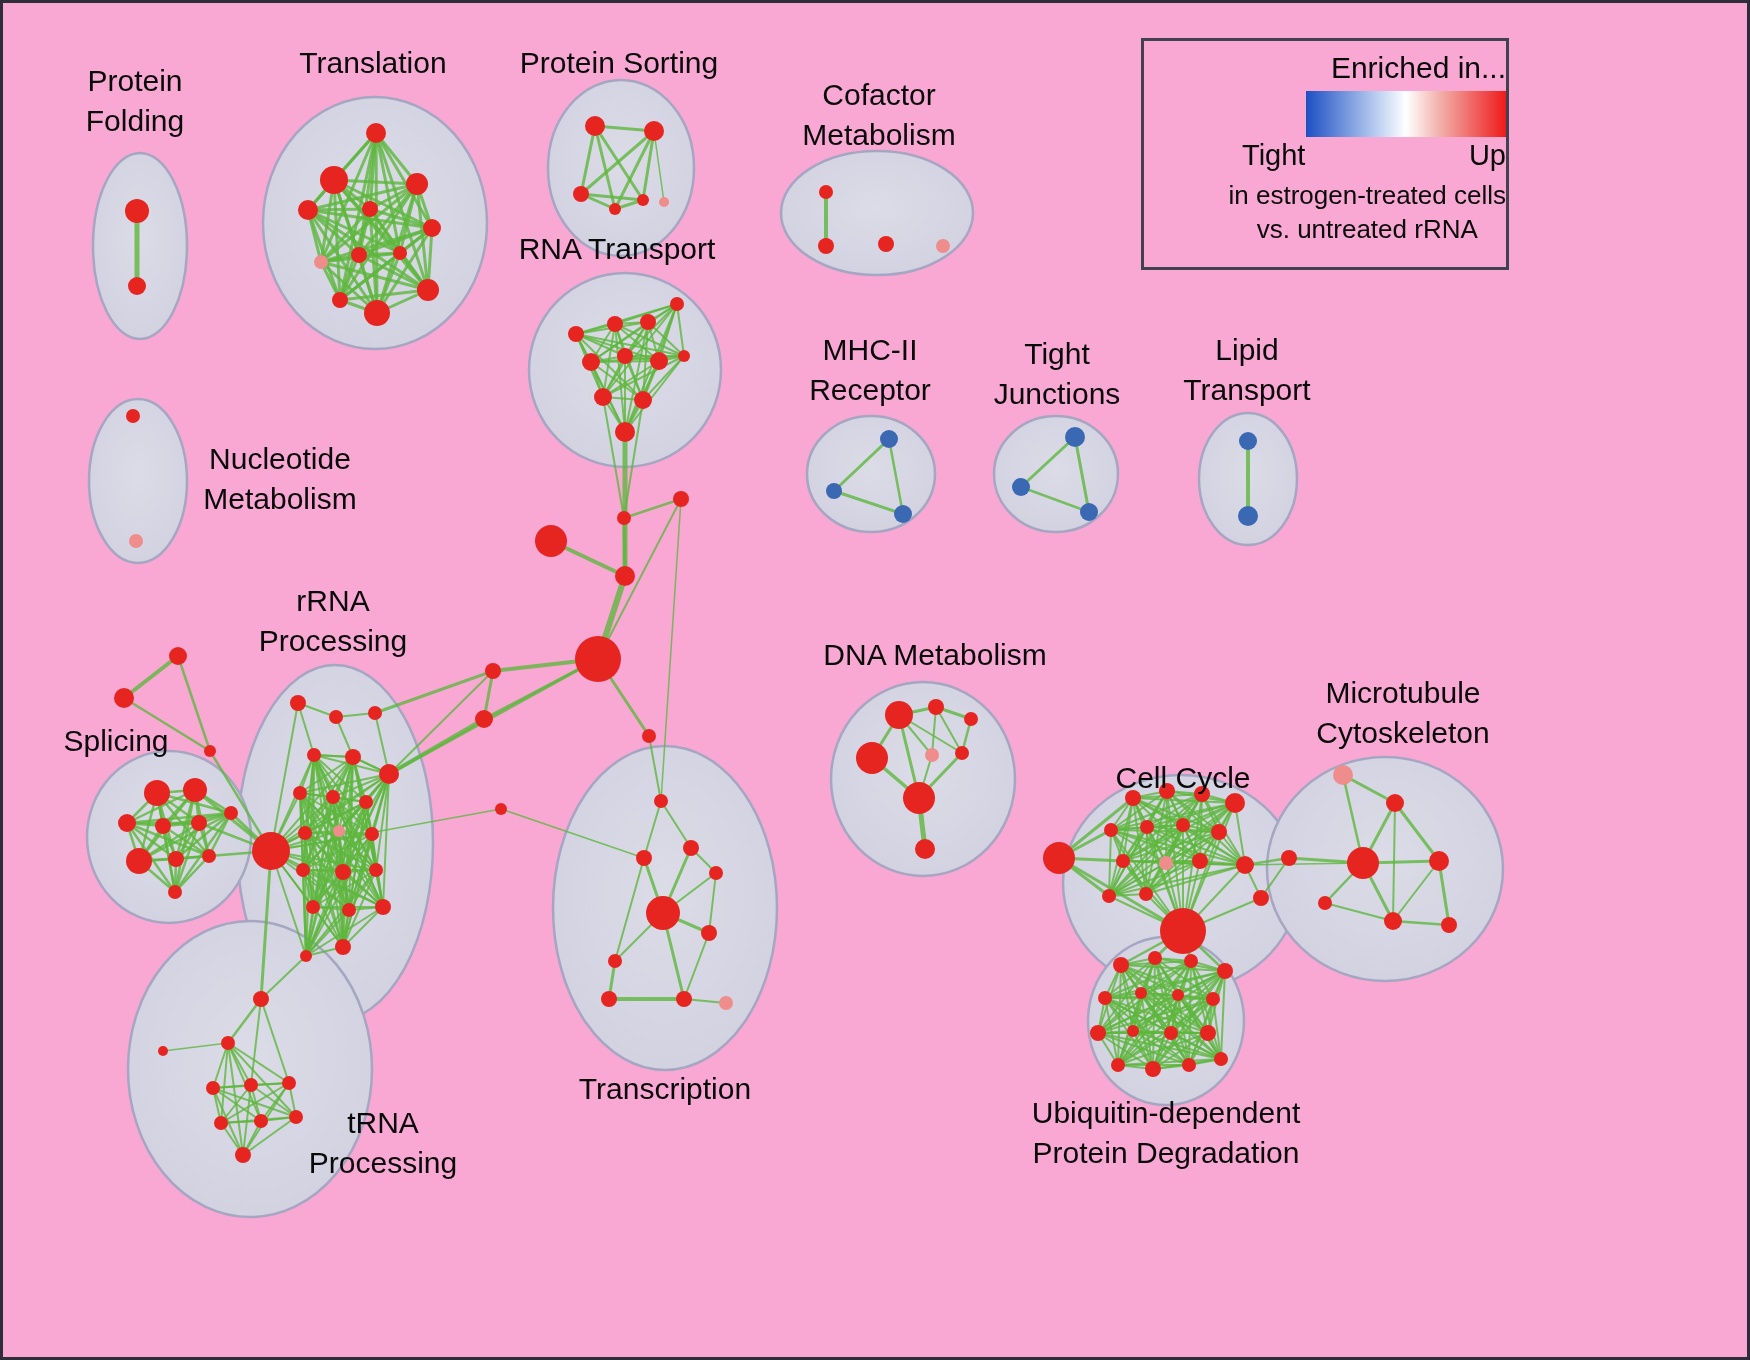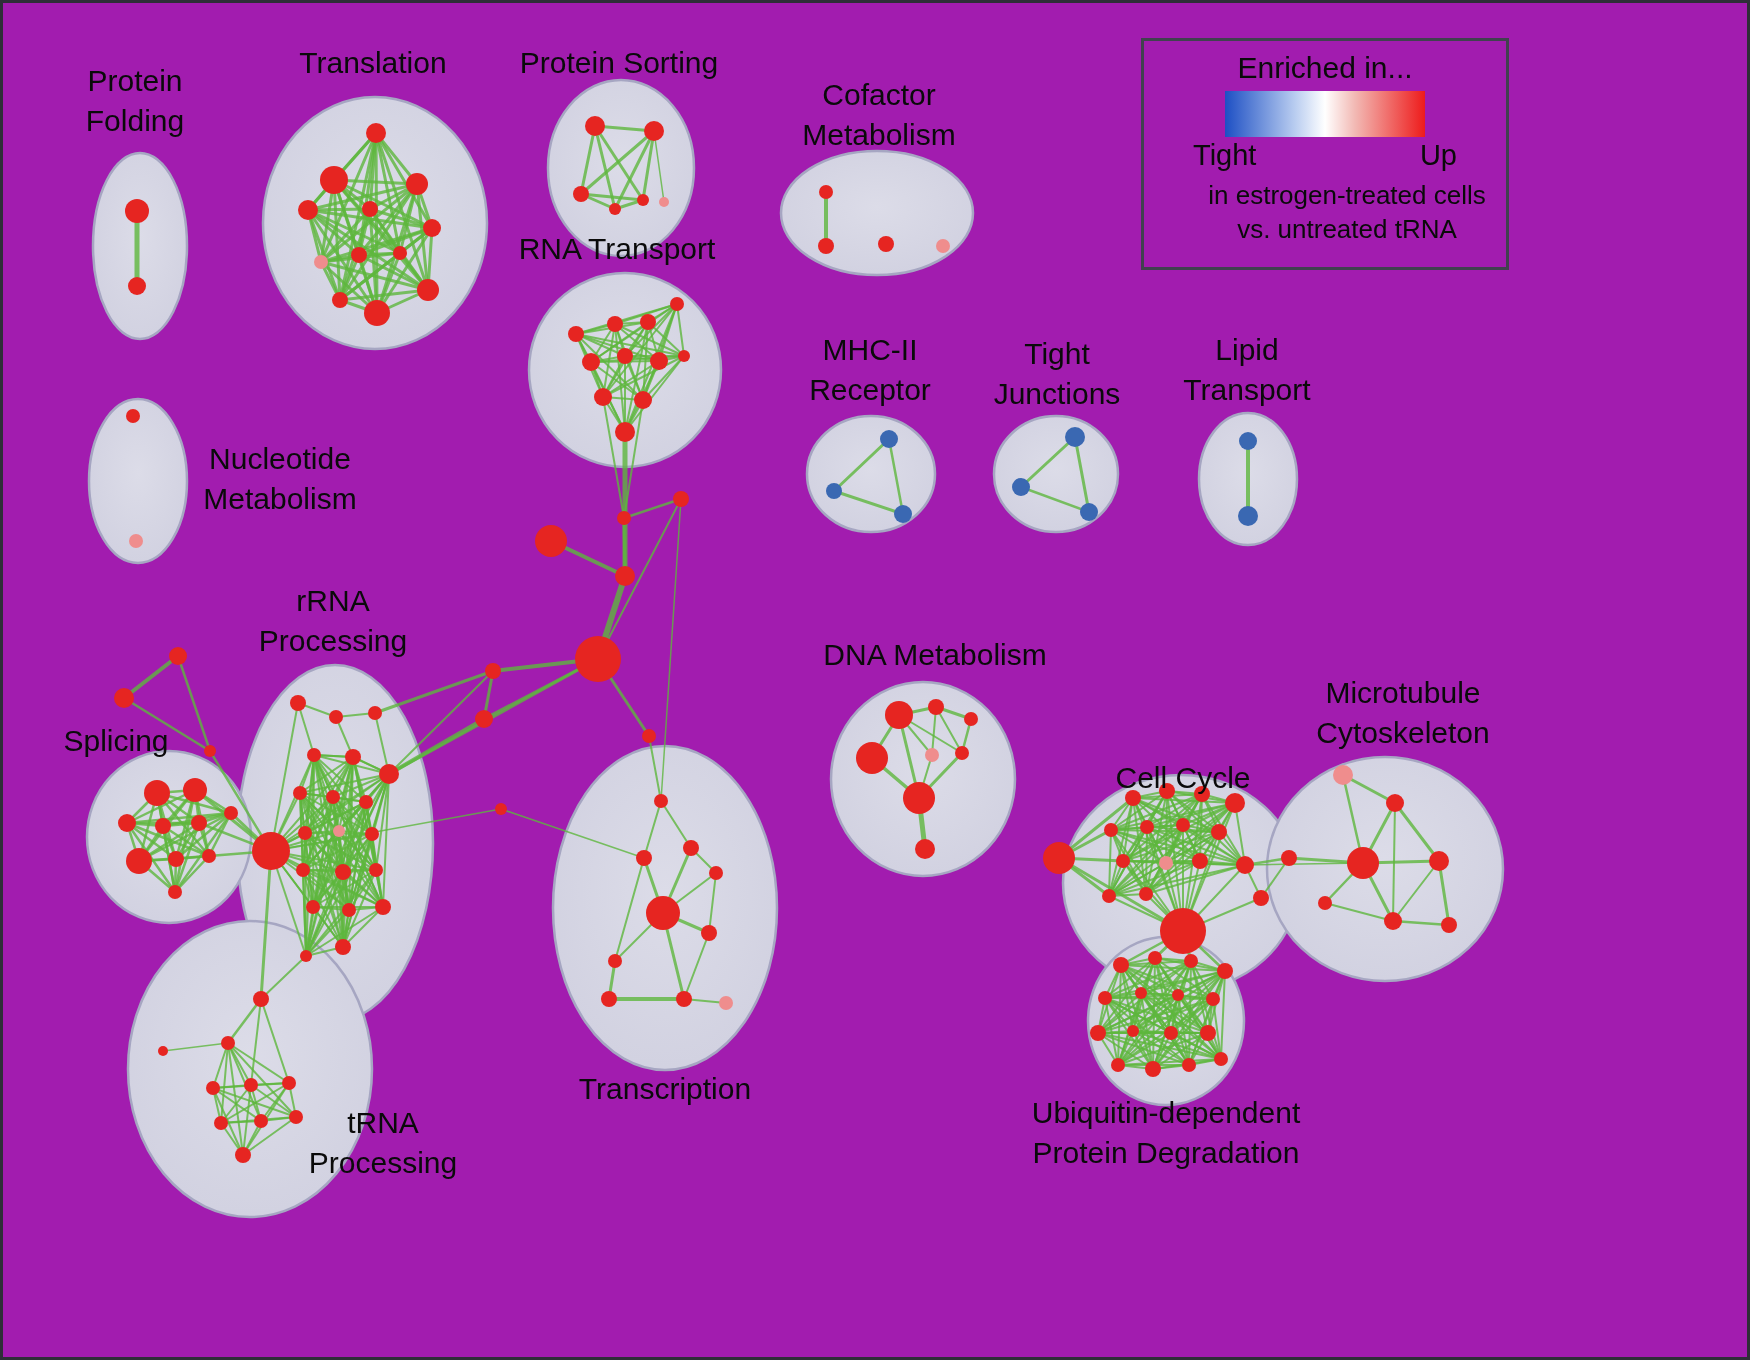--- a/index.html
+++ b/index.html
@@ -1,32 +1,32 @@
 <!DOCTYPE html>
 <html><head>
 <meta charset="utf-8">
 <style>
   html,body{margin:0;padding:0;background:#ffffff;}
   #figure{position:relative;width:1750px;height:1360px;box-sizing:border-box;border:3px solid #2e2e38;overflow:hidden;}
   #net{position:absolute;left:0;top:0;}
   svg text{font-family:"Liberation Sans","DejaVu Sans",sans-serif;}
   .legend{
     position:absolute;left:1138px;top:35px;width:368px;height:232px;box-sizing:border-box;
-    border:3px solid #41414f;display:flex;flex-direction:column;align-items:center;
+    border:3px solid #41414f;display:flex;flex-direction:column;align-items:flex-end;
     font-family:"Liberation Sans","DejaVu Sans",sans-serif;color:#0a0a0a;
   }
   .legend-title{font-size:30px;margin-top:10px;}
   .legend-gradient{width:200px;height:46px;margin-top:6px;}
   .legend-updown{width:264px;display:flex;justify-content:space-between;font-size:29px;margin-top:2px;}
   .legend-desc{font-size:26px;text-align:center;margin-top:6px;line-height:1.32;margin-left:44px;}
 </style>
 </head>
 <body>
 
-<div id="figure" style="background: #a21caf; border-color: rgb(46, 46, 56);">
+<div id="figure" style="background: #f9a8d4; border-color: rgb(46, 46, 56);">
   <svg id="net" width="1750" height="1360" viewBox="0 0 1750 1360">
       <defs>
         <radialGradient id="ellfill" cx="50%" cy="45%" r="70%">
           <stop offset="0%" stop-color="#dcdce8"></stop>
           <stop offset="100%" stop-color="#cfcfdf"></stop>
         </radialGradient>
       </defs>
       <g>
         <ellipse cx="137" cy="243" rx="47" ry="93" fill="url(#ellfill)" stroke="#a6a6c2" stroke-width="2.5"></ellipse>
         <ellipse cx="372" cy="220" rx="112" ry="126" fill="url(#ellfill)" stroke="#a6a6c2" stroke-width="2.5"></ellipse>
@@ -919,16 +919,16 @@
 
   <div class="legend">
     <div class="legend-title">Enriched in...</div>
     <div class="legend-gradient" id="legend-gradient" style="background: linear-gradient(to right, rgb(29, 79, 196) 0%, rgb(185, 205, 240) 35%, rgb(255, 255, 255) 50%, rgb(242, 185, 180) 65%, rgb(238, 27, 27) 100%);"></div>
     <div class="legend-updown">
       <span>Tight</span>
       <span>Up</span>
     </div>
     <div class="legend-desc">
       <div>in estrogen-treated cells</div>
-      <div>vs. untreated tRNA</div>
+      <div>vs. untreated rRNA</div>
     </div>
   </div>
 </div>
 
 </body></html>

